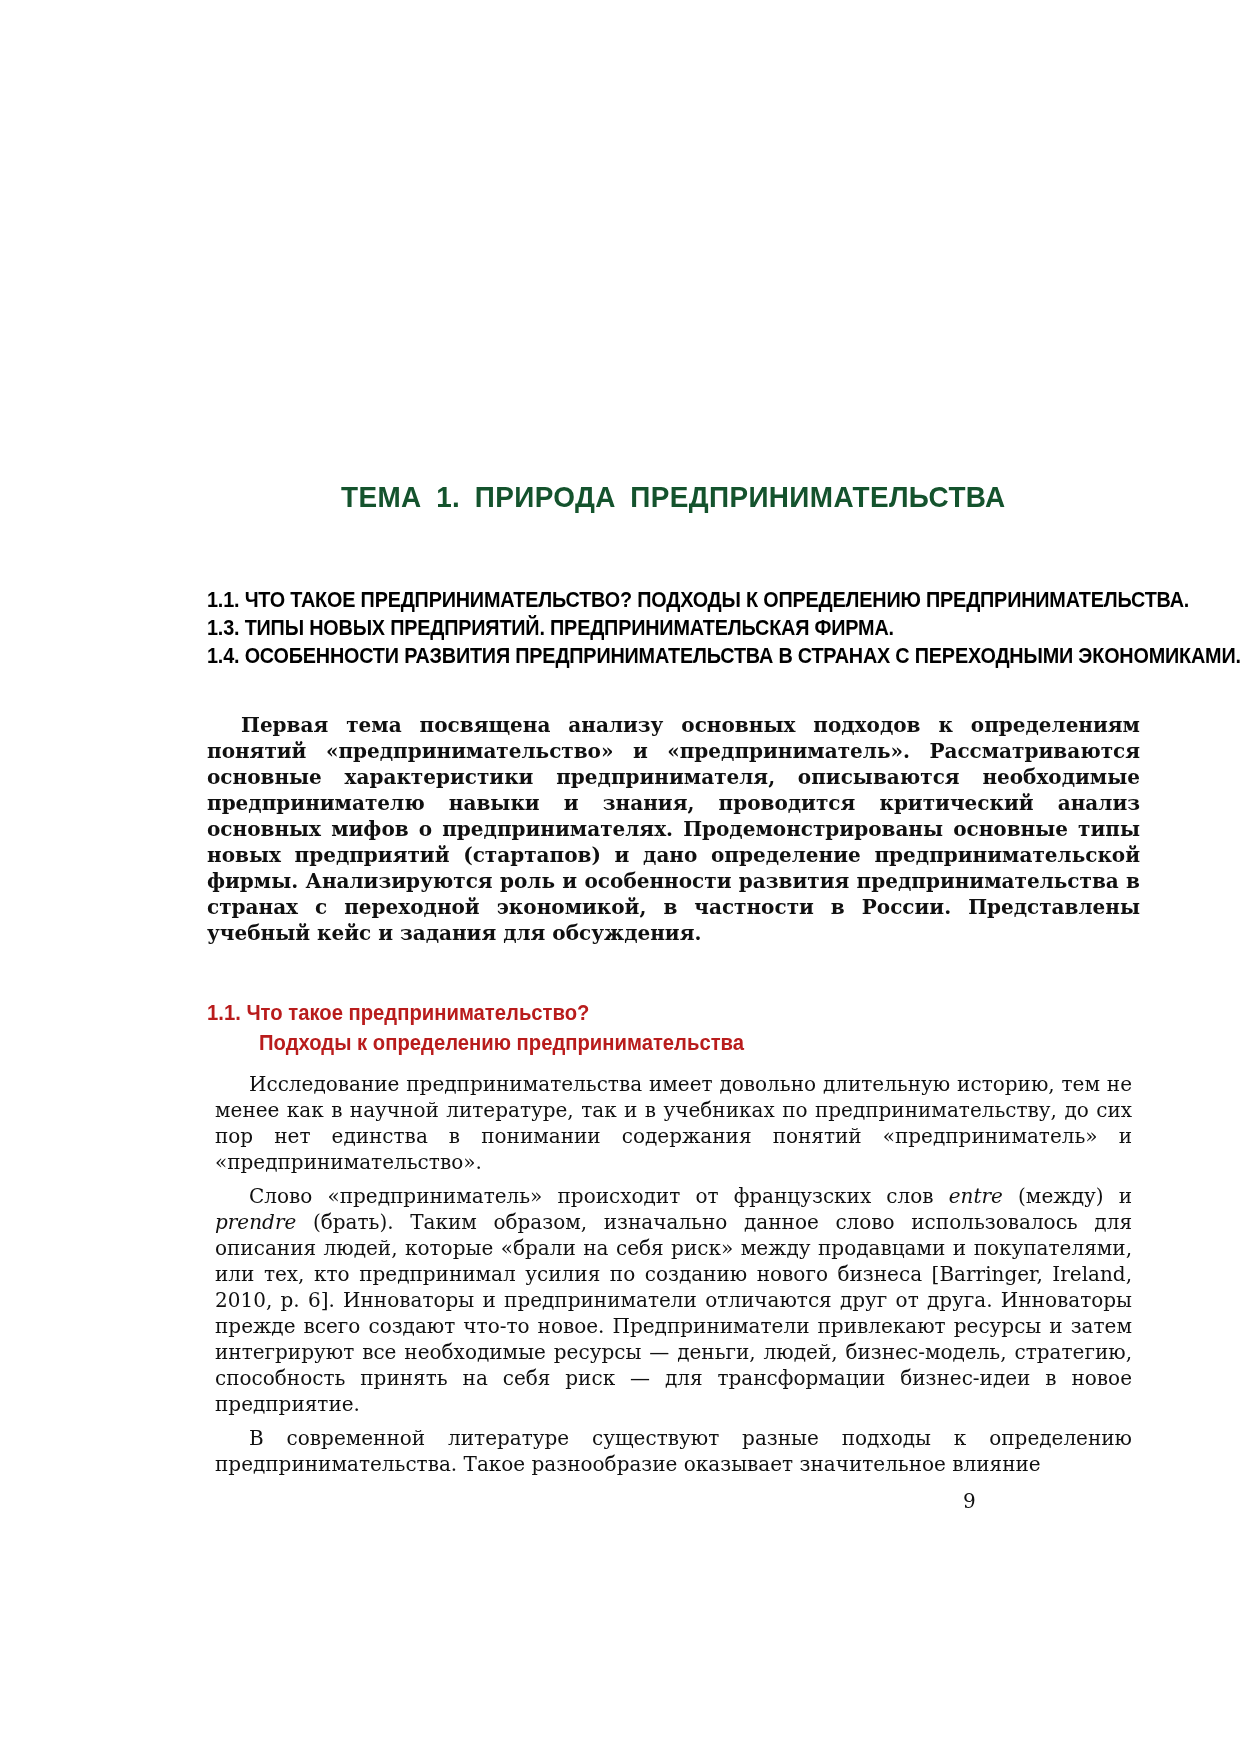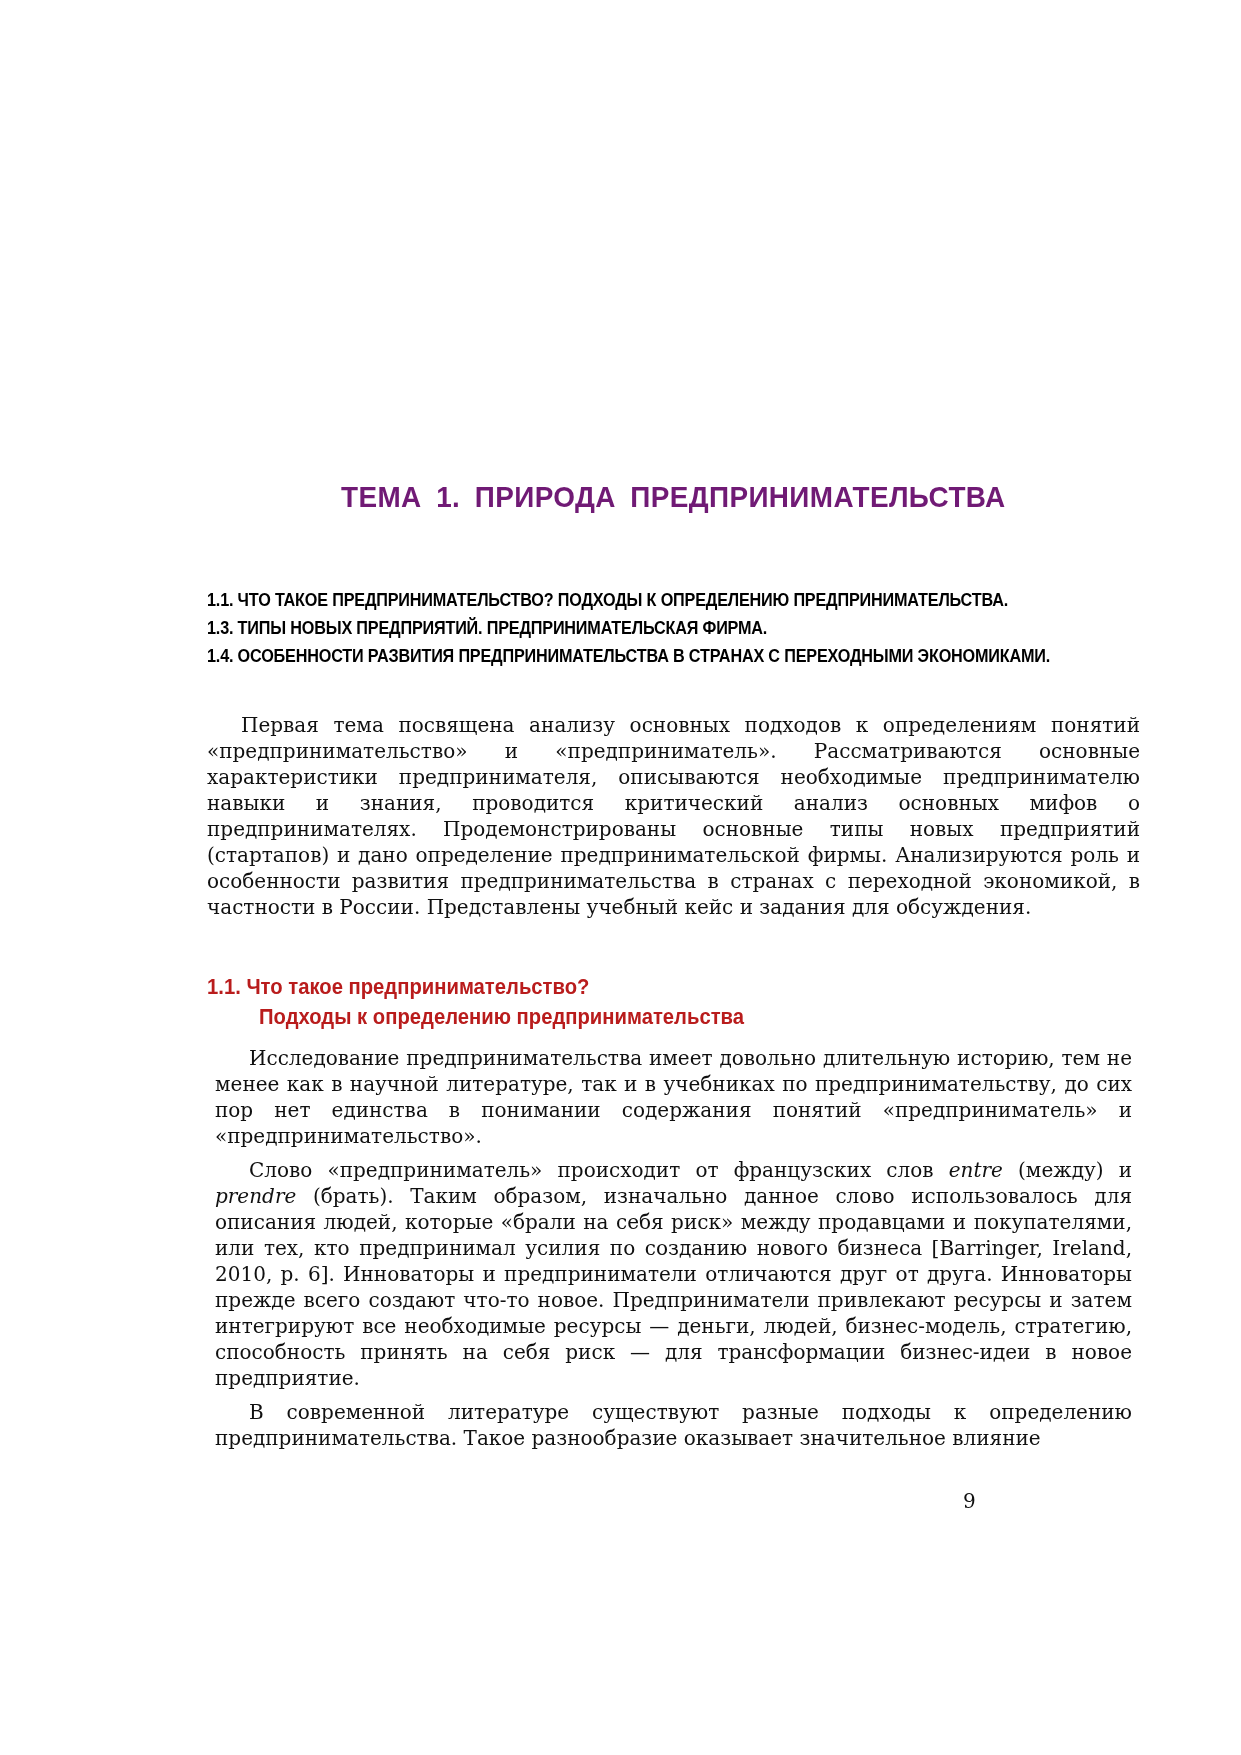--- a/index.html
+++ b/index.html
@@ -21,52 +21,52 @@
   }
   
   .chapter-title {
     margin: 0;
     padding-top: 482px;
     text-align: center;
     font-family: "Liberation Sans", sans-serif;
     font-weight: bold;
     font-size: 30px;
     line-height: 30px;
-    color: #701a75;
+    color: #14532d;
     white-space: nowrap;
   }
   .chapter-title .cond {
     display: inline-block;
     transform: scaleX(0.93);
     transform-origin: center;
     letter-spacing: 0.4px;
     word-spacing: 7px;
   }
   
   .outline {
     margin-top: 74px;
   }
   .outline-item {
     font-family: "Liberation Sans", sans-serif;
     font-weight: bold;
-    font-size: 18px;
+    font-size: 22px;
     line-height: 28px;
     color: #000000;
     white-space: nowrap;
   }
   .outline-item .cond-l {
     display: inline-block;
     transform: scaleX(0.90);
     transform-origin: left center;
     letter-spacing: -0.2px;
   }
   
   .abstract {
     margin: 42px 0 0 0;
-    font-weight: normal;
+    font-weight: bold;
     font-size: 20px;
     line-height: 26px;
     text-align: justify;
     text-indent: 34px;
     color: #101010;
   }
   
   .section-heading {
     margin: 52px 0 0 0;
     font-family: "Liberation Sans", sans-serif;

